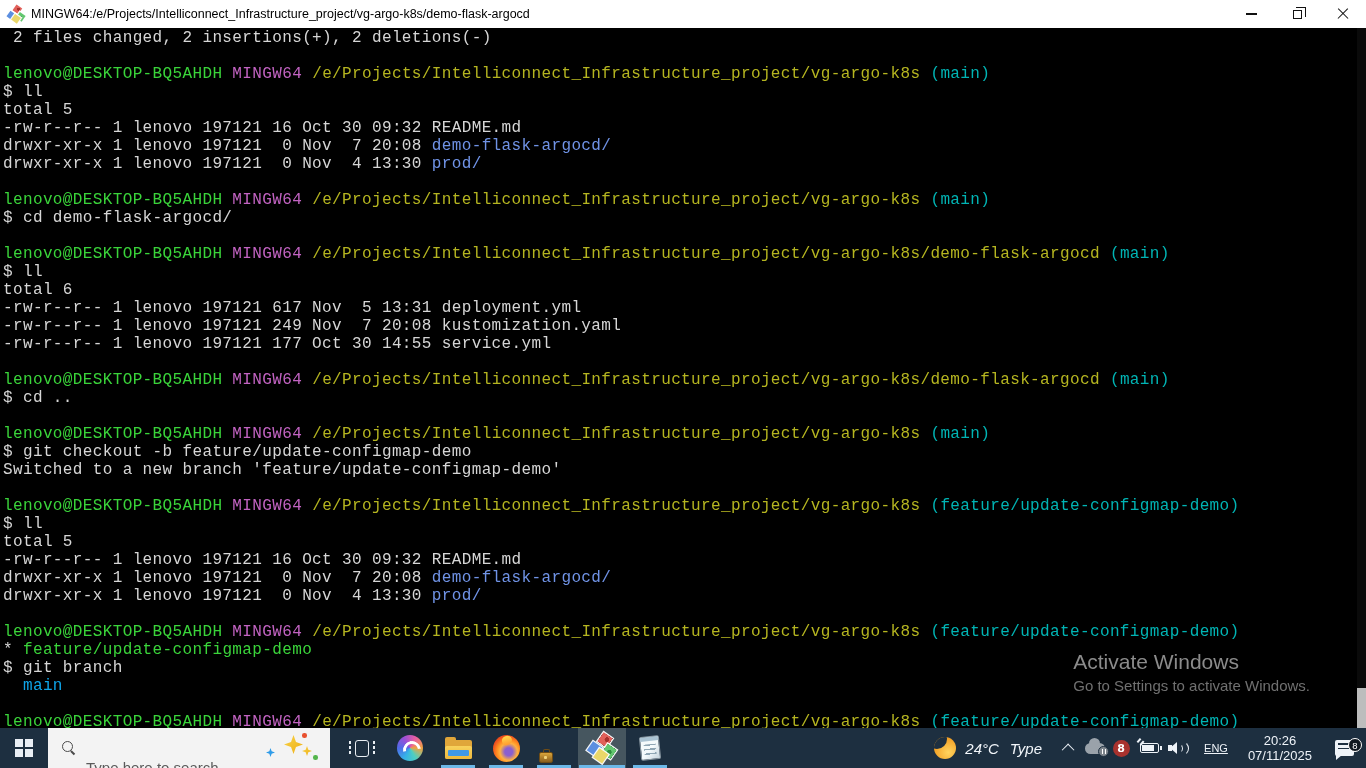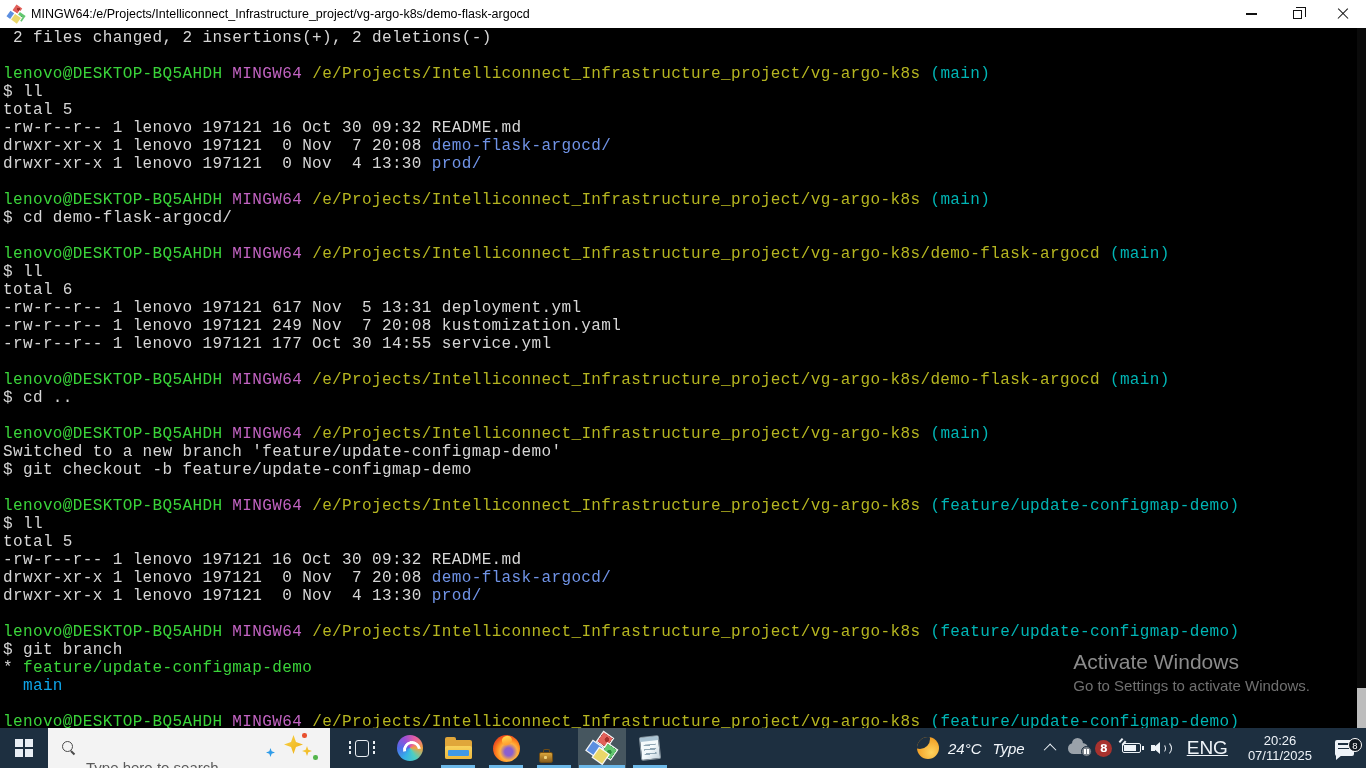--- a/index.html
+++ b/index.html
@@ -120,21 +120,21 @@
   .battery-fill { position:absolute; left:1px; top:1px; bottom:1px; width:12px; background:#eef3f8; }
   .battery-plug { position:absolute; left:-3px; top:-6px; width:2px; height:5px; background:#eef3f8; box-shadow:4px 0 0 #eef3f8; transform:rotate(40deg); }
 
   .speaker-glyph { position:relative; width:22px; height:16px; }
   .speaker-body { position:absolute; left:0; top:5px; width:4px; height:6px; background:#eef3f8; }
   .speaker-cone { position:absolute; left:2px; top:2px; width:0; height:0; border-top:6px solid transparent; border-bottom:6px solid transparent; border-right:7px solid #eef3f8; }
   .wave { position:absolute; border:1.7px solid transparent; border-right-color:#eef3f8; border-radius:50%; }
   .wave1 { left:6px; top:4px; width:9px; height:9px; }
   .wave2 { left:6px; top:1px; width:15px; height:15px; }
 
-  .lang-label { font-size:19px; color:#eef3f8; padding:0 10px;text-decoration:underline; }
+  .lang-label { font-size:11px; color:#eef3f8; padding:0 10px;text-decoration:underline; }
   .clock-widget { text-align:center; font-size:13px; line-height:15px; color:#eef3f8; padding:0 10px; }
 
   .action-center { width:44px; }
   .ac-glyph { position:relative; width:19px; height:16px; background:#eef3f8; border-radius:2px; }
   .ac-glyph::before { content:''; position:absolute; left:1px; bottom:-4px; width:0; height:0; border-top:5px solid #eef3f8; border-right:6px solid transparent; }
   .ac-glyph::after { content:''; position:absolute; left:3px; top:3px; width:13px; height:9px; background:repeating-linear-gradient(#1d2f40 0 1.6px, transparent 1.6px 4.6px); }
   .ac-badge { position:absolute; right:4px; bottom:4px; width:14px; height:14px; border-radius:50%; background:#10181f; border:1.3px solid #fff; color:#fff; font-size:9.5px; display:flex; align-items:center; justify-content:center; }
 </style>
 </head>
 <body>
@@ -179,33 +179,33 @@
       <div class="line"><span style="color: rgb(214, 214, 214);">$ ll</span></div>
       <div class="line"><span style="color: rgb(214, 214, 214);">total 6</span></div>
       <div class="line"><span style="color: rgb(214, 214, 214);">-rw-r--r-- 1 lenovo 197121 617 Nov  5 13:31 deployment.yml</span></div>
       <div class="line"><span style="color: rgb(214, 214, 214);">-rw-r--r-- 1 lenovo 197121 249 Nov  7 20:08 kustomization.yaml</span></div>
       <div class="line"><span style="color: rgb(214, 214, 214);">-rw-r--r-- 1 lenovo 197121 177 Oct 30 14:55 service.yml</span></div>
       <div class="line"> </div>
       <div class="line"><span style="color: rgb(58, 212, 58);">lenovo@DESKTOP-BQ5AHDH</span><span style="color: rgb(214, 214, 214);"> </span><span style="color: rgb(194, 99, 194);">MINGW64</span><span style="color: rgb(214, 214, 214);"> </span><span style="color: rgb(181, 181, 32);">/e/Projects/Intelliconnect_Infrastructure_project/vg-argo-k8s/demo-flask-argocd</span><span style="color: rgb(214, 214, 214);"> </span><span style="color: rgb(0, 180, 180);">(main)</span></div>
       <div class="line"><span style="color: rgb(214, 214, 214);">$ cd ..</span></div>
       <div class="line"> </div>
       <div class="line"><span style="color: rgb(58, 212, 58);">lenovo@DESKTOP-BQ5AHDH</span><span style="color: rgb(214, 214, 214);"> </span><span style="color: rgb(194, 99, 194);">MINGW64</span><span style="color: rgb(214, 214, 214);"> </span><span style="color: rgb(181, 181, 32);">/e/Projects/Intelliconnect_Infrastructure_project/vg-argo-k8s</span><span style="color: rgb(214, 214, 214);"> </span><span style="color: rgb(0, 180, 180);">(main)</span></div>
+      <div class="line"><span style="color: rgb(214, 214, 214);">$ git checkout -b feature/update-configmap-demo</span></div>
       <div class="line"><span style="color: rgb(214, 214, 214);">Switched to a new branch 'feature/update-configmap-demo'</span></div>
-      <div class="line"><span style="color: rgb(214, 214, 214);">$ git checkout -b feature/update-configmap-demo</span></div>
       <div class="line"> </div>
       <div class="line"><span style="color: rgb(58, 212, 58);">lenovo@DESKTOP-BQ5AHDH</span><span style="color: rgb(214, 214, 214);"> </span><span style="color: rgb(194, 99, 194);">MINGW64</span><span style="color: rgb(214, 214, 214);"> </span><span style="color: rgb(181, 181, 32);">/e/Projects/Intelliconnect_Infrastructure_project/vg-argo-k8s</span><span style="color: rgb(214, 214, 214);"> </span><span style="color: rgb(0, 180, 180);">(feature/update-configmap-demo)</span></div>
       <div class="line"><span style="color: rgb(214, 214, 214);">$ ll</span></div>
       <div class="line"><span style="color: rgb(214, 214, 214);">total 5</span></div>
       <div class="line"><span style="color: rgb(214, 214, 214);">-rw-r--r-- 1 lenovo 197121 16 Oct 30 09:32 README.md</span></div>
       <div class="line"><span style="color: rgb(214, 214, 214);">drwxr-xr-x 1 lenovo 197121  0 Nov  7 20:08 </span><span style="color: rgb(112, 147, 230);">demo-flask-argocd/</span></div>
       <div class="line"><span style="color: rgb(214, 214, 214);">drwxr-xr-x 1 lenovo 197121  0 Nov  4 13:30 </span><span style="color: rgb(112, 147, 230);">prod/</span></div>
       <div class="line"> </div>
       <div class="line"><span style="color: rgb(58, 212, 58);">lenovo@DESKTOP-BQ5AHDH</span><span style="color: rgb(214, 214, 214);"> </span><span style="color: rgb(194, 99, 194);">MINGW64</span><span style="color: rgb(214, 214, 214);"> </span><span style="color: rgb(181, 181, 32);">/e/Projects/Intelliconnect_Infrastructure_project/vg-argo-k8s</span><span style="color: rgb(214, 214, 214);"> </span><span style="color: rgb(0, 180, 180);">(feature/update-configmap-demo)</span></div>
+      <div class="line"><span style="color: rgb(214, 214, 214);">* </span><span style="color: rgb(58, 212, 58);">feature/update-configmap-demo</span></div>
       <div class="line"><span style="color: rgb(214, 214, 214);">$ git branch</span></div>
-      <div class="line"><span style="color: rgb(214, 214, 214);">* </span><span style="color: rgb(58, 212, 58);">feature/update-configmap-demo</span></div>
       <div class="line"><span style="color: #0ea5e9; font-family: Liberation Mono, monospace;">  main</span></div>
       <div class="line"> </div>
       <div class="line"><span style="color: rgb(58, 212, 58);">lenovo@DESKTOP-BQ5AHDH</span><span style="color: rgb(214, 214, 214);"> </span><span style="color: rgb(194, 99, 194);">MINGW64</span><span style="color: rgb(214, 214, 214);"> </span><span style="color: rgb(181, 181, 32);">/e/Projects/Intelliconnect_Infrastructure_project/vg-argo-k8s</span><span style="color: rgb(214, 214, 214);"> </span><span style="color: rgb(0, 180, 180);">(feature/update-configmap-demo)</span></div>
     </div>
 
   <div class="watermark">
     <div class="wm1">Activate Windows</div>
     <div class="wm2">Go to Settings to activate Windows.</div>
   </div>
 

